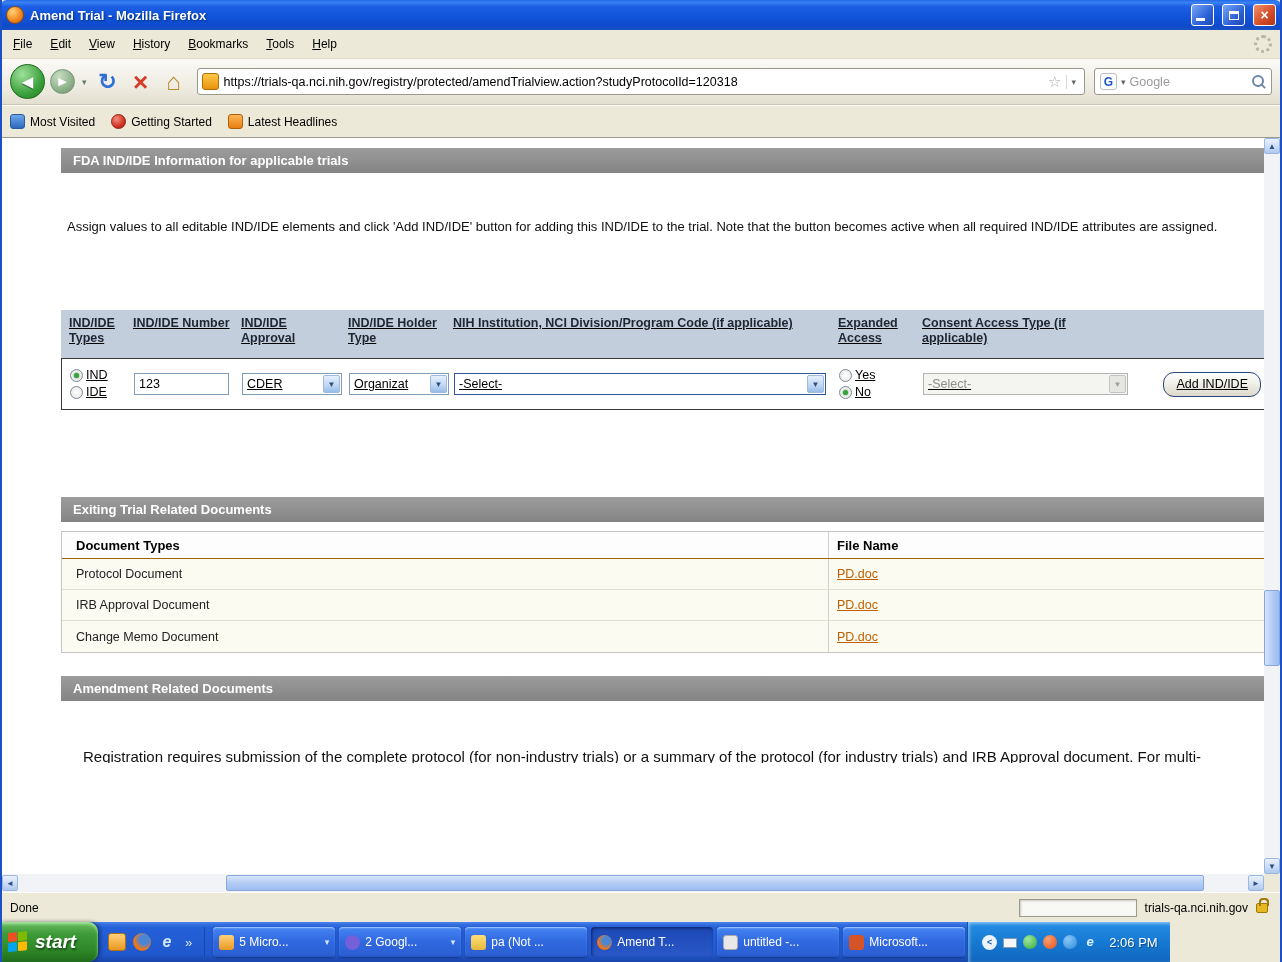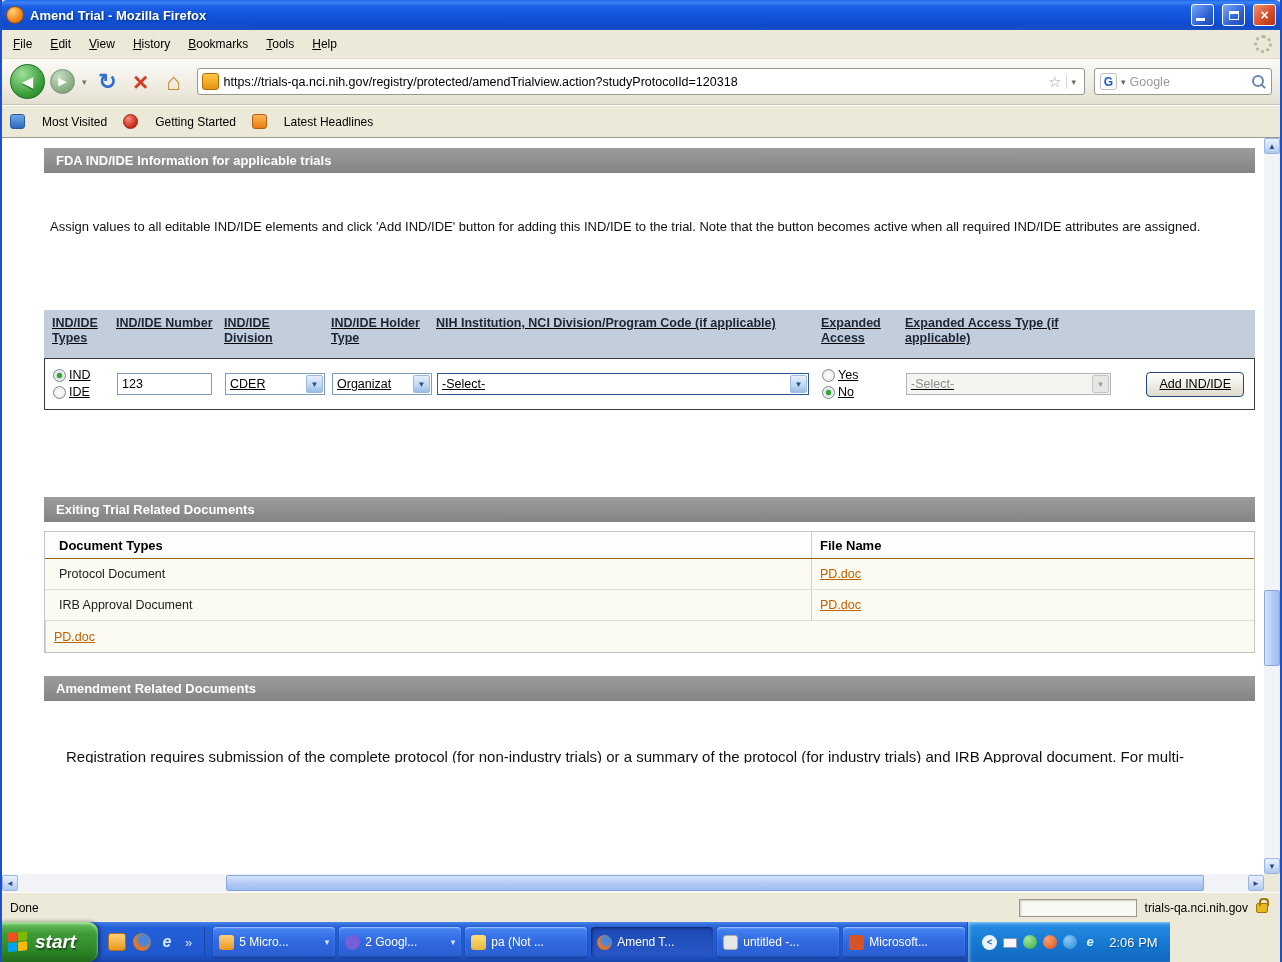--- a/index.html
+++ b/index.html
@@ -64,29 +64,29 @@
   .loupe { position:relative; width:14px; height:14px; flex:none; }
   .loupe::before { content:""; position:absolute; width:8px; height:8px; border:2px solid #6C86A8;
     border-radius:50%; left:0; top:0; }
   .loupe::after { content:""; position:absolute; width:6px; height:2px; background:#6C86A8;
     transform:rotate(45deg); left:8px; top:10px; }
 
   
   .bookmarksbar { position:absolute; top:105px; left:0; width:1278px; height:33px; background:#ECE9D8;
     border-top:1px solid #FFFFFF; border-bottom:1px solid #9C9A8E; display:flex; align-items:center;
     padding-left:8px; gap:16px; }
-  .bmitem { display:flex; align-items:center; gap:17px; font-size:12px; color:#000; }
+  .bmitem { display:flex; align-items:center; gap:5px; font-size:12px; color:#000; }
   .bm-ic { width:15px; height:15px; border-radius:3px; flex:none; }
   .bm-ic.visited { background:linear-gradient(#6FA8E8,#2D68C0); border:1px solid #2A5AA0; }
   .bm-ic.started { border-radius:50%; background:radial-gradient(circle at 35% 30%,#F88A7A,#C82818 70%); border:1px solid #902010; }
   .bm-ic.headlines { background:linear-gradient(#FFB558,#E87E10); border:1px solid #B06008; }
 
   
   .viewport { position:absolute; top:138px; left:0; width:1278px; height:754px; background:#fff; }
-  .pagearea { position:absolute; left:0; top:0; width:1262px; height:625px; background:#fff;
+  .pagearea { position:absolute; left:17px; top:0; width:1262px; height:625px; background:#fff;
     overflow:hidden; font-size:13px; color:#000; }
   .secbar { position:absolute; left:42px; width:1211px; height:25px;
     background:linear-gradient(#9C9C9C,#848484); color:#fff; font-weight:bold; font-size:13px;
     line-height:25px; padding-left:12px; }
   .instructions { position:absolute; left:48px; top:80px; width:1195px; font-size:13px; line-height:18px; color:#111; }
 
   .indtable { position:absolute; left:42px; top:172px; width:1211px;text-decoration:underline; }
   .indhead { display:flex; background:#C2CEDC; padding:6px 0 6px 8px; min-height:48px; }
   .indhead > div { font-weight:bold; font-size:12.5px; color:#1E2632; line-height:15px; padding-right:10px; }
   .c1{width:64px;flex:none;} .c2{width:108px;flex:none;} .c3{width:107px;flex:none;}
@@ -103,21 +103,21 @@
     font-family:"Liberation Sans",sans-serif; }
   .xpsel { height:22px; border:1px solid #7F9DB9; background:#fff; display:flex; align-items:center;
     font-size:12.5px; position:relative; padding:0 20px 0 4px; color:#000; white-space:nowrap; overflow:hidden; }
   .xpsel .arr { position:absolute; right:1px; top:1px; bottom:1px; width:17px;
     background:linear-gradient(#E6F0FC,#BED6F2 60%,#98BCE8); border:1px solid #9EBAE0; border-radius:2px;
     display:flex; align-items:center; justify-content:center; color:#2C4E80; font-size:8px; }
   .xpsel.focusblue { border:1px solid #2F5796; }
   .xpsel.disabled { background:#F4F4F0; color:#8C8C8C; border-color:#B4B4B4; }
   .xpsel.disabled .arr { background:#E6E6E2; color:#9E9E9E; border-color:#C4C4C4; }
   .w100{width:100px;} .w372{width:372px;} .w205{width:205px;}
-  .xpbtn { border:1px solid #27477C; border-radius:4px; color:#000; font-size:12.5px;
+  .xpbtn { border:1px solid #27477C; border-radius:11px; color:#000; font-size:12.5px;
     background:linear-gradient(#FEFEFE,#F0EFE8 45%,#DDDACB); padding:3px 12px;
     font-family:"Liberation Sans",sans-serif; }
   .addbtn { margin-left:auto; margin-right:6px; height:25px; white-space:nowrap; }
 
   .doctable { position:absolute; left:42px; top:393px; width:1211px; border:1px solid #C4C4C4; background:#fff; }
   .dochead { display:flex; height:27px; border-bottom:1px solid #a16207; background:#FDFDFD;
     align-items:center; font-weight:bold; font-size:13px; }
   .doccol1 { width:766px; flex:none; padding-left:14px; }
   .doccol2 { flex:1; padding-left:8px; border-left:1px solid #D0D0D0; height:100%; display:flex; align-items:center; }
   .docrow { display:flex; height:31px; background:#FBFBF2; border-bottom:1px solid #DFDFD4;
@@ -286,25 +286,25 @@
   <div class="viewport">
     <div class="pagearea">
 
       <div class="secbar" style="top:10px;">FDA IND/IDE Information for applicable trials</div>
       <div class="instructions">Assign values to all editable IND/IDE elements and click 'Add IND/IDE' button for adding this IND/IDE to the trial. Note that the button becomes active when all required IND/IDE attributes are assigned.</div>
 
       <div class="indtable">
         <div class="indhead">
           <div class="c1">IND/IDE Types</div>
           <div class="c2">IND/IDE Number</div>
-          <div class="c3">IND/IDE Division</div>
+          <div class="c3">IND/IDE Approval</div>
           <div class="c4">IND/IDE Holder Type</div>
           <div class="c5">NIH Institution, NCI Division/Program Code (if applicable)</div>
           <div class="c6">Expanded Access</div>
-          <div class="c7">Expanded Access Type (if applicable)</div>
+          <div class="c7">Consent Access Type (if applicable)</div>
         </div>
         <div class="indrow">
           <div class="c1">
             <div class="radline">
                 <span class="rad sel"></span>
                 <span>IND</span>
               </div>
             <div class="radline">
                 <span class="rad"></span>
                 <span>IDE</span>
@@ -363,20 +363,21 @@
               <a class="doclink">PD.doc</a>
             </div>
         </div>
         <div class="docrow">
           <div class="doccol1">IRB Approval Document</div>
           <div class="doccol2">
               <a class="doclink">PD.doc</a>
             </div>
         </div>
         <div class="docrow">
+          <div class="doccol1">Change Memo Document</div>
           <div class="doccol2">
               <a class="doclink">PD.doc</a>
             </div>
         </div>
       </div>
 
       <div class="secbar" style="top:538px;">Amendment Related Documents</div>
       <div class="amendtext">Registration requires submission of the complete protocol (for non-industry trials) or a summary of the protocol (for industry trials) and IRB Approval document. For multi-center trials, a list of participating sites and contact information is required. If the protocol does not include Informed Consent or participating sites, please submit them separately using the fields below.</div>
       <div class="filerow">
         <span class="filelabel">Amendment Protocol Document:</span>

